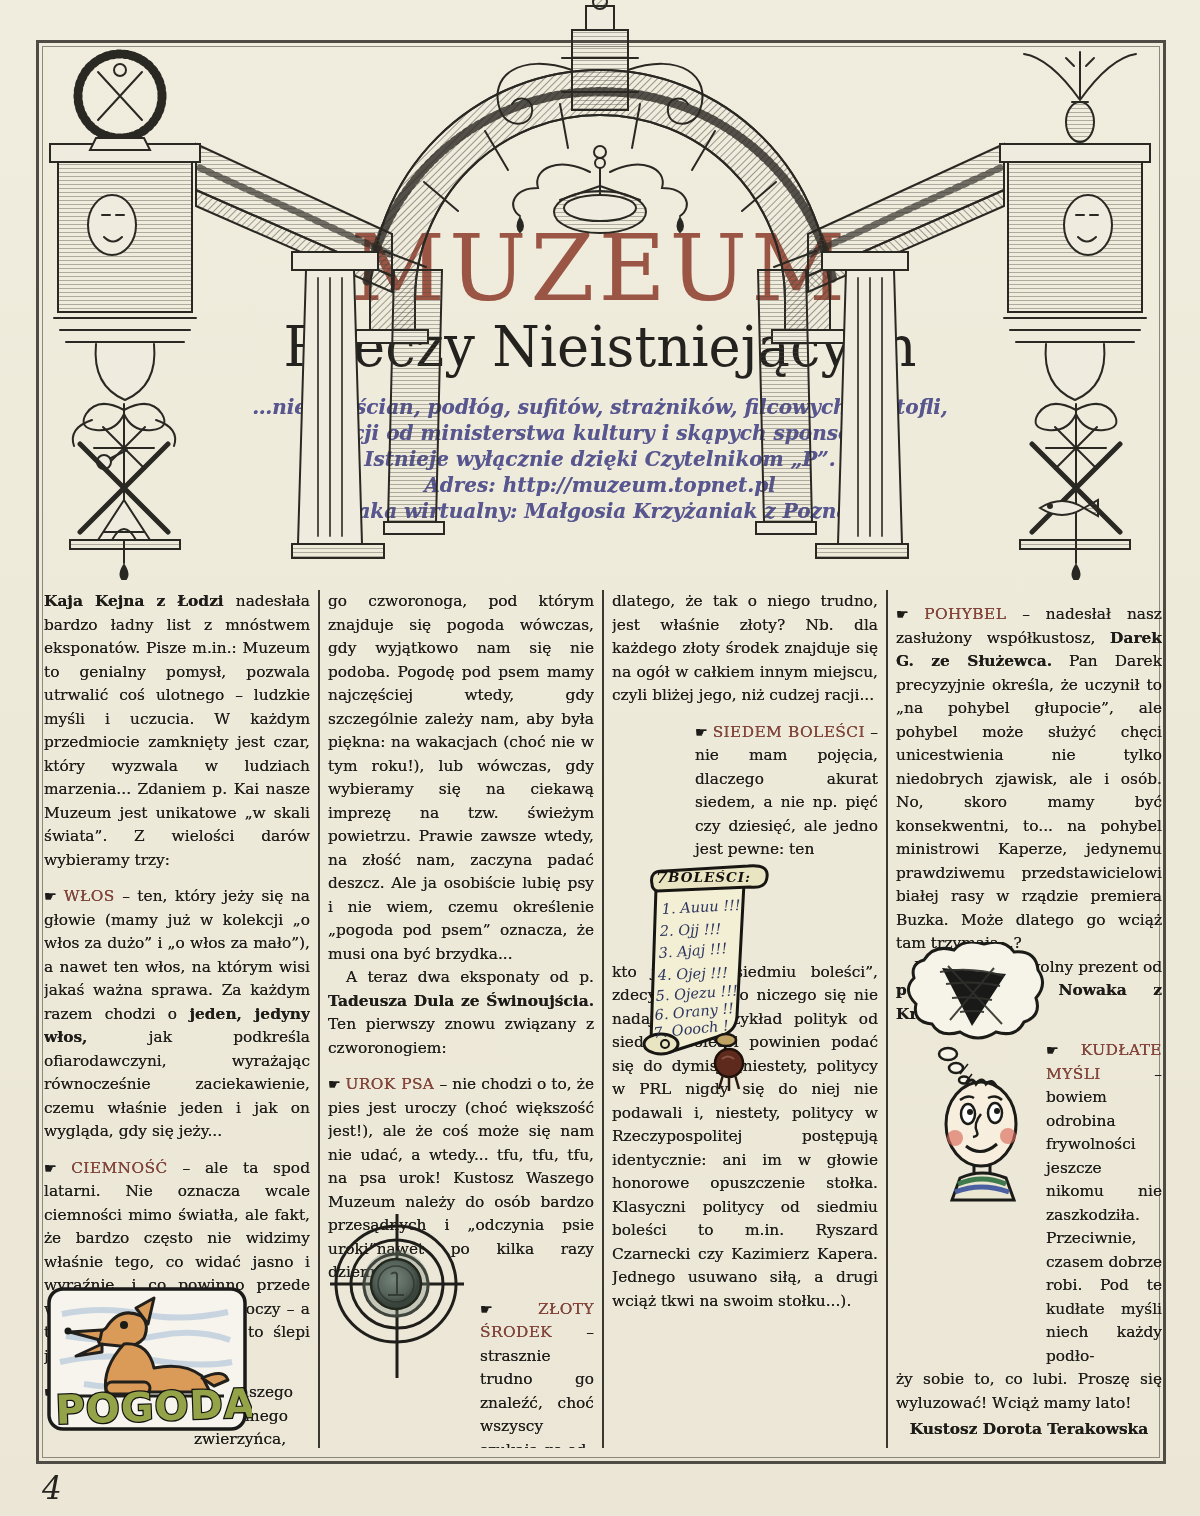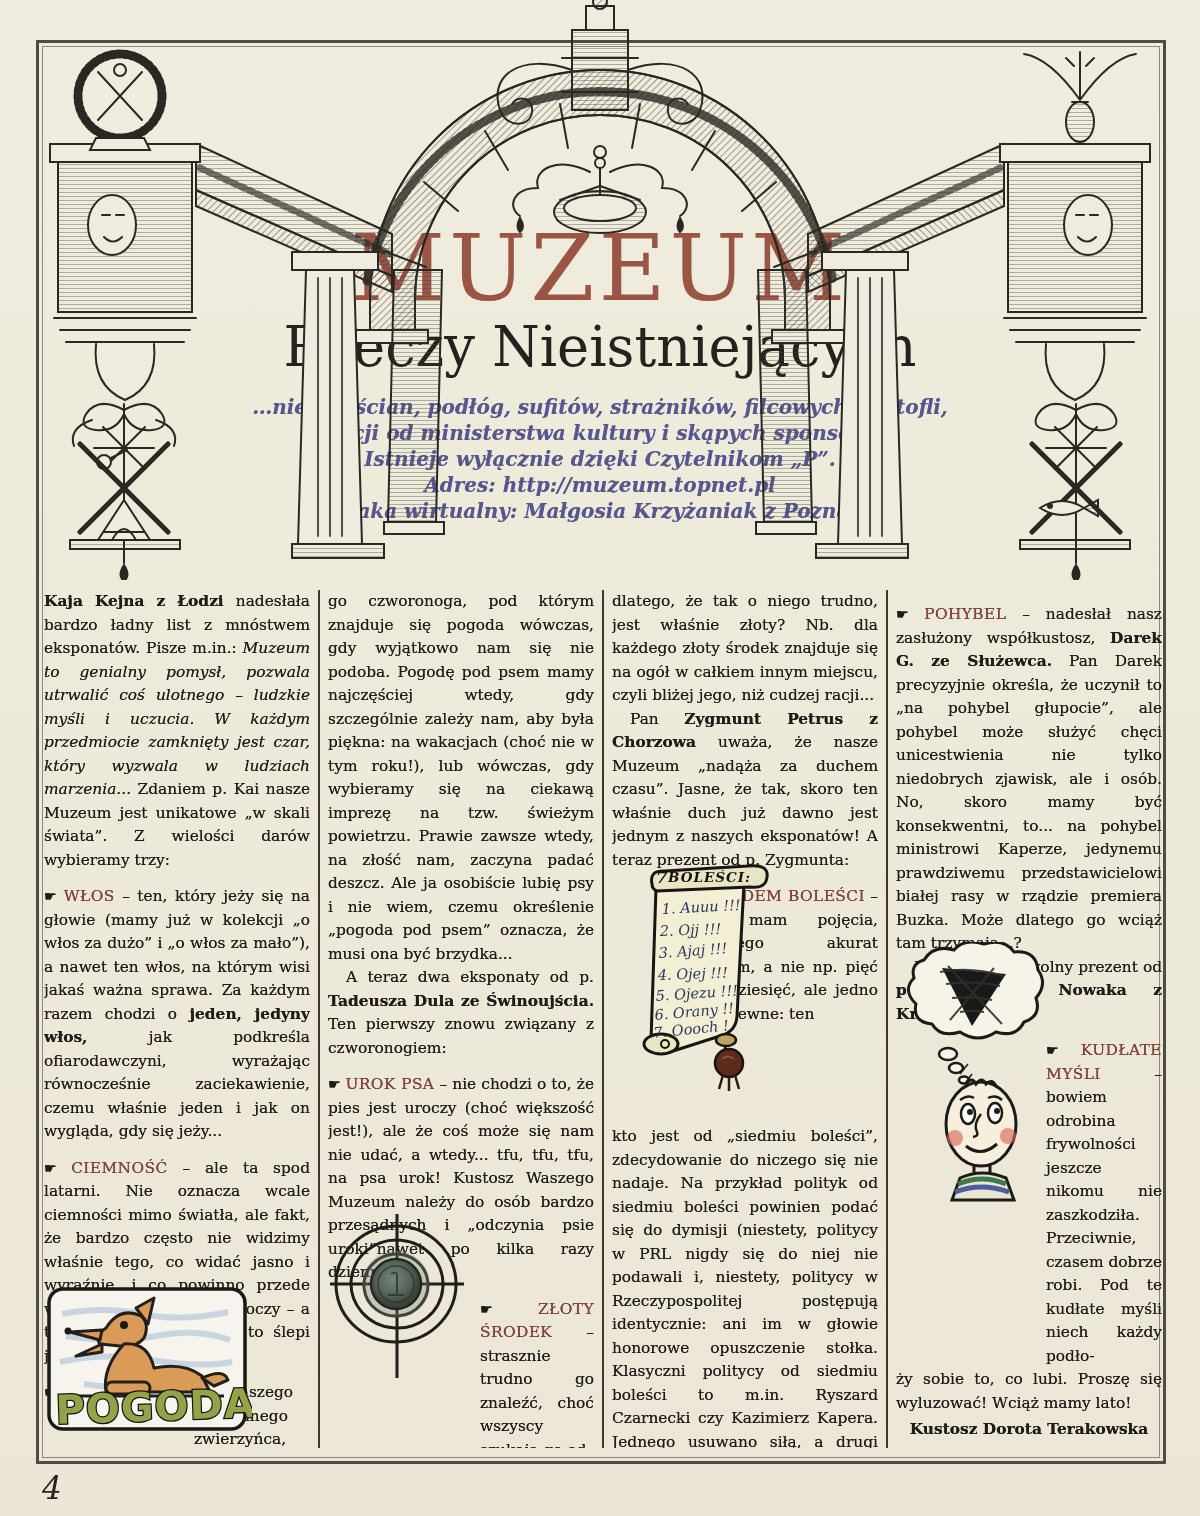--- a/index.html
+++ b/index.html
@@ -19,21 +19,21 @@
          text-shadow:0 0 .4px rgba(87,86,143,.6);}
   
   .cols{position:absolute;left:44px;top:590px;width:1118px;height:858px;display:flex;z-index:3;}
   .col{position:relative;width:266px;height:858px;overflow:hidden;}
   .vrule{width:2px;background:#3a382f;margin:0 8px;}
   .tb{margin:0;text-align:justify;font-size:15.4px;line-height:23.5px;
       text-shadow:0 0 .4px rgba(25,24,20,.8);}
   .tb.indent{text-indent:18px;}
   .tb.entry{margin-top:13px;}
   .tb .b{font-weight:700;}
-  .tb .i{font-style:italic;}
+  .tb .i{}
   .tb .hand{font-family:"DejaVu Sans",sans-serif;font-size:.92em;}
   .tb .head{font-weight:400;color:#8c4237;letter-spacing:.4px;}
   .tb.sig{text-align:center;font-weight:700;margin-top:3px;}
   .wrap-pies{margin-left:150px;}
   .wrap-zloty{margin-left:152px;min-height:172px;}
   .wrap-siedem{margin-left:83px;min-height:240px;}
   .wrap-kudlate{margin-left:150px;min-height:266px;}
   
   .ill{position:absolute;z-index:1;}
   .ill-dog{left:0;bottom:2px;}
@@ -223,21 +223,20 @@
         <circle cx="68" cy="74" r="30" fill="none" stroke="#7c8b7f" stroke-width="7" opacity=".35"></circle>
         <circle cx="68" cy="74" r="25" fill="url(#coin)" stroke="#23281f" stroke-width="2.5"></circle>
         <circle cx="68" cy="74" r="18" fill="none" stroke="#2e352f" stroke-width="1.6" opacity=".8"></circle>
         <path d="M63 64 q4 -3 6 0 v20 M60 85 h16" stroke="#2c332c" stroke-width="2" fill="none" opacity=".8"></path>
       </svg>
     </div>
     <div class="vrule"></div>
     <div class="col">
       <div>
           <p class="tb "><span>dlatego, że tak o niego trudno, jest właśnie złoty? Nb. dla każdego złoty środek znajduje się na ogół w całkiem innym miejscu, czyli bliżej jego, niż cudzej racji...</span></p>
-          <p class="tb indent"><span>Pan </span><span class="b">Zygmunt Petrus z Chorzowa</span><span> uważa, że nasze Muzeum „nadąża za duchem czasu”. Jasne, że tak, skoro ten właśnie duch już dawno jest jednym z naszych eksponatów! A teraz prezent od p. Zygmunta:</span></p>
           <p class="tb entry wrap-siedem"><span class="hand">☛ </span><span class="head">SIEDEM BOLEŚCI</span><span> – nie mam pojęcia, dlaczego akurat siedem, a nie np. pięć czy dziesięć, ale jedno jest pewne: ten</span></p>
           <p class="tb "><span>kto jest od „siedmiu boleści”, zdecydowanie do niczego się nie nadaje. Na przykład polityk od siedmiu boleści powinien podać się do dymisji (niestety, politycy w PRL nigdy się do niej nie podawali i, niestety, politycy w Rzeczypospolitej postępują identycznie: ani im w głowie honorowe opuszczenie stołka. Klasyczni politycy od siedmiu boleści to m.in. Ryszard Czarnecki czy Kazimierz Kapera. Jednego usuwano siłą, a drugi wciąż tkwi na swoim stołku...).</span></p>
         </div>
       <svg class="ill ill-scroll" width="162" height="238" viewBox="0 0 162 238">
         <path d="M40 26 L128 21 L121 154 Q120 170 104 174 L54 190 Q33 196 35 179 Z" fill="#f2efd4" stroke="#171613" stroke-width="3" stroke-linejoin="round"></path>
         <path d="M36 22 Q33 8 49 9 L132 4 Q153 2 151 15 Q150 27 134 25 L41 29 Q36 27 36 22 Z" fill="#e9e4c2" stroke="#171613" stroke-width="3"></path>
         <ellipse cx="45" cy="182" rx="17" ry="10" fill="#e9e4c2" stroke="#171613" stroke-width="3"></ellipse>
         <circle cx="49" cy="182" r="4" fill="none" stroke="#171613" stroke-width="2"></circle>
         <text x="40" y="21" font-size="17" font-weight="bold" font-style="italic" fill="#12110e">7</text>
         <text x="52" y="20" font-size="13.5" font-weight="bold" font-style="italic" letter-spacing="1" fill="#12110e">BOLEŚCI:</text>

